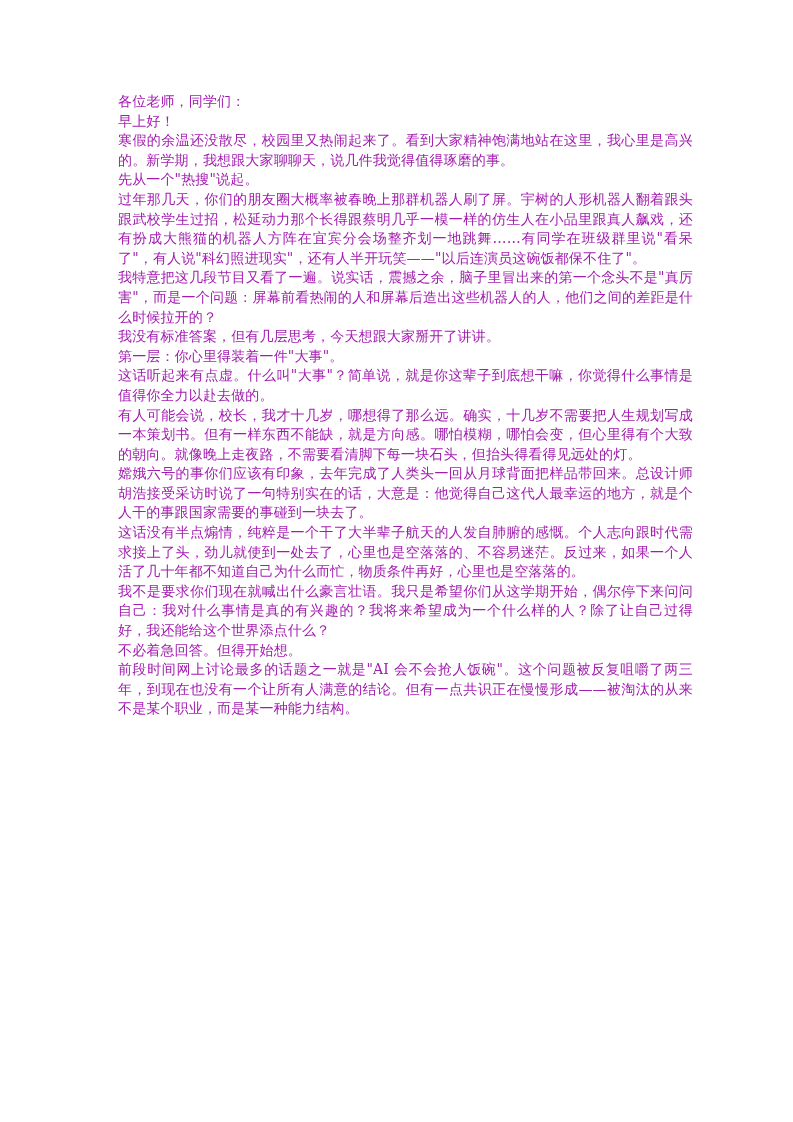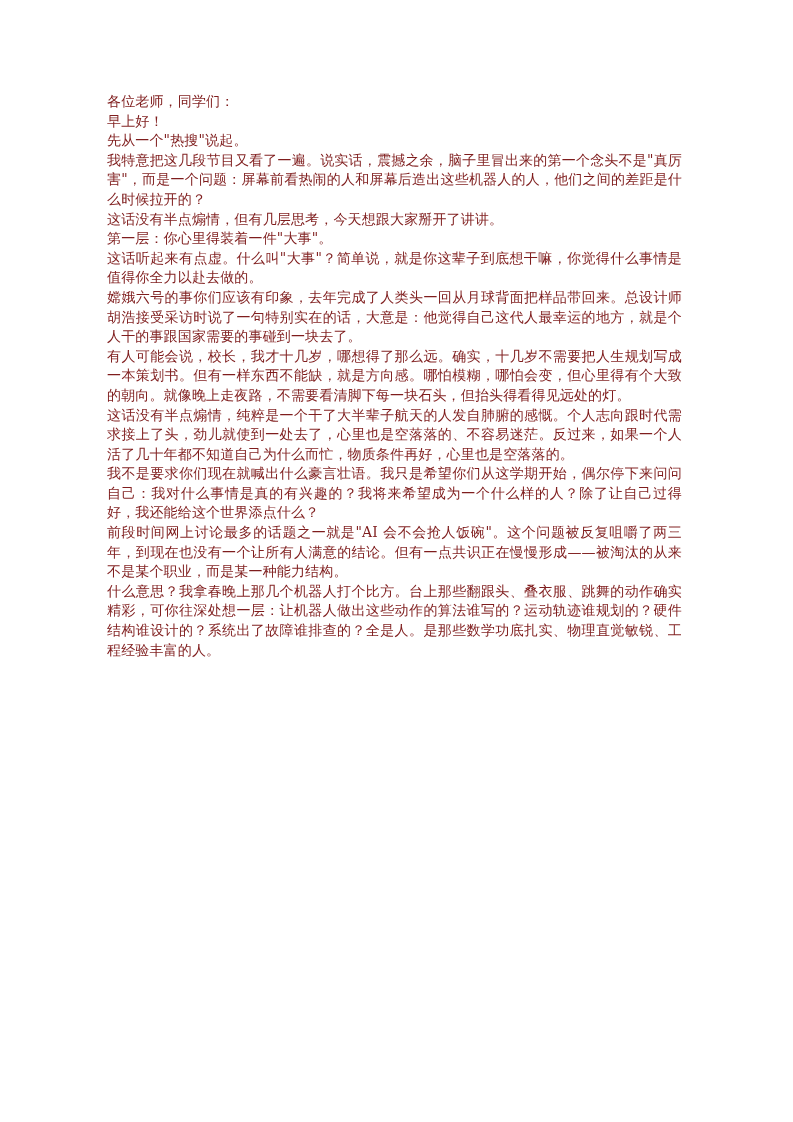--- a/index.html
+++ b/index.html
@@ -1,38 +1,40 @@
 <!DOCTYPE html>
 <html><head>
 <meta charset="utf-8">
 <style>
   html, body { margin: 0; padding: 0; background: #ffffff; }
   body { width: 793px; height: 1122px; position: relative; overflow: hidden; }
   .page {
     position: absolute;
-    left: 107px;
+    left: 118px;
     top: 92px;
     width: 575px;
     font-family: "DejaVu Serif", "Liberation Serif", serif;
     font-size: 14px;
     line-height: 19.6px;
-    color: #7f1d1d;
+    color: #a21caf;
   }
   .para { margin: 0; padding: 0; text-align: justify; letter-spacing: 0.15px; }
 </style>
 </head>
 <body>
 
 <div class="page">
   <p class="para">各位老师，同学们：</p>
   <p class="para">早上好！</p>
+  <p class="para">寒假的余温还没散尽，校园里又热闹起来了。看到大家精神饱满地站在这里，我心里是高兴的。新学期，我想跟大家聊聊天，说几件我觉得值得琢磨的事。</p>
   <p class="para">先从一个"热搜"说起。</p>
+  <p class="para">过年那几天，你们的朋友圈大概率被春晚上那群机器人刷了屏。宇树的人形机器人翻着跟头跟武校学生过招，松延动力那个长得跟蔡明几乎一模一样的仿生人在小品里跟真人飙戏，还有扮成大熊猫的机器人方阵在宜宾分会场整齐划一地跳舞……有同学在班级群里说"看呆了"，有人说"科幻照进现实"，还有人半开玩笑——"以后连演员这碗饭都保不住了"。</p>
   <p class="para">我特意把这几段节目又看了一遍。说实话，震撼之余，脑子里冒出来的第一个念头不是"真厉害"，而是一个问题：屏幕前看热闹的人和屏幕后造出这些机器人的人，他们之间的差距是什么时候拉开的？</p>
-  <p class="para">这话没有半点煽情，但有几层思考，今天想跟大家掰开了讲讲。</p>
+  <p class="para">我没有标准答案，但有几层思考，今天想跟大家掰开了讲讲。</p>
   <p class="para">第一层：你心里得装着一件"大事"。</p>
   <p class="para">这话听起来有点虚。什么叫"大事"？简单说，就是你这辈子到底想干嘛，你觉得什么事情是值得你全力以赴去做的。</p>
+  <p class="para">有人可能会说，校长，我才十几岁，哪想得了那么远。确实，十几岁不需要把人生规划写成一本策划书。但有一样东西不能缺，就是方向感。哪怕模糊，哪怕会变，但心里得有个大致的朝向。就像晚上走夜路，不需要看清脚下每一块石头，但抬头得看得见远处的灯。</p>
   <p class="para">嫦娥六号的事你们应该有印象，去年完成了人类头一回从月球背面把样品带回来。总设计师胡浩接受采访时说了一句特别实在的话，大意是：他觉得自己这代人最幸运的地方，就是个人干的事跟国家需要的事碰到一块去了。</p>
-  <p class="para">有人可能会说，校长，我才十几岁，哪想得了那么远。确实，十几岁不需要把人生规划写成一本策划书。但有一样东西不能缺，就是方向感。哪怕模糊，哪怕会变，但心里得有个大致的朝向。就像晚上走夜路，不需要看清脚下每一块石头，但抬头得看得见远处的灯。</p>
   <p class="para">这话没有半点煽情，纯粹是一个干了大半辈子航天的人发自肺腑的感慨。个人志向跟时代需求接上了头，劲儿就使到一处去了，心里也是空落落的、不容易迷茫。反过来，如果一个人活了几十年都不知道自己为什么而忙，物质条件再好，心里也是空落落的。</p>
   <p class="para">我不是要求你们现在就喊出什么豪言壮语。我只是希望你们从这学期开始，偶尔停下来问问自己：我对什么事情是真的有兴趣的？我将来希望成为一个什么样的人？除了让自己过得好，我还能给这个世界添点什么？</p>
+  <p class="para">不必着急回答。但得开始想。</p>
   <p class="para">前段时间网上讨论最多的话题之一就是"AI 会不会抢人饭碗"。这个问题被反复咀嚼了两三年，到现在也没有一个让所有人满意的结论。但有一点共识正在慢慢形成——被淘汰的从来不是某个职业，而是某一种能力结构。</p>
-  <p class="para">什么意思？我拿春晚上那几个机器人打个比方。台上那些翻跟头、叠衣服、跳舞的动作确实精彩，可你往深处想一层：让机器人做出这些动作的算法谁写的？运动轨迹谁规划的？硬件结构谁设计的？系统出了故障谁排查的？全是人。是那些数学功底扎实、物理直觉敏锐、工程经验丰富的人。</p>
 </div>
 
 </body></html>

